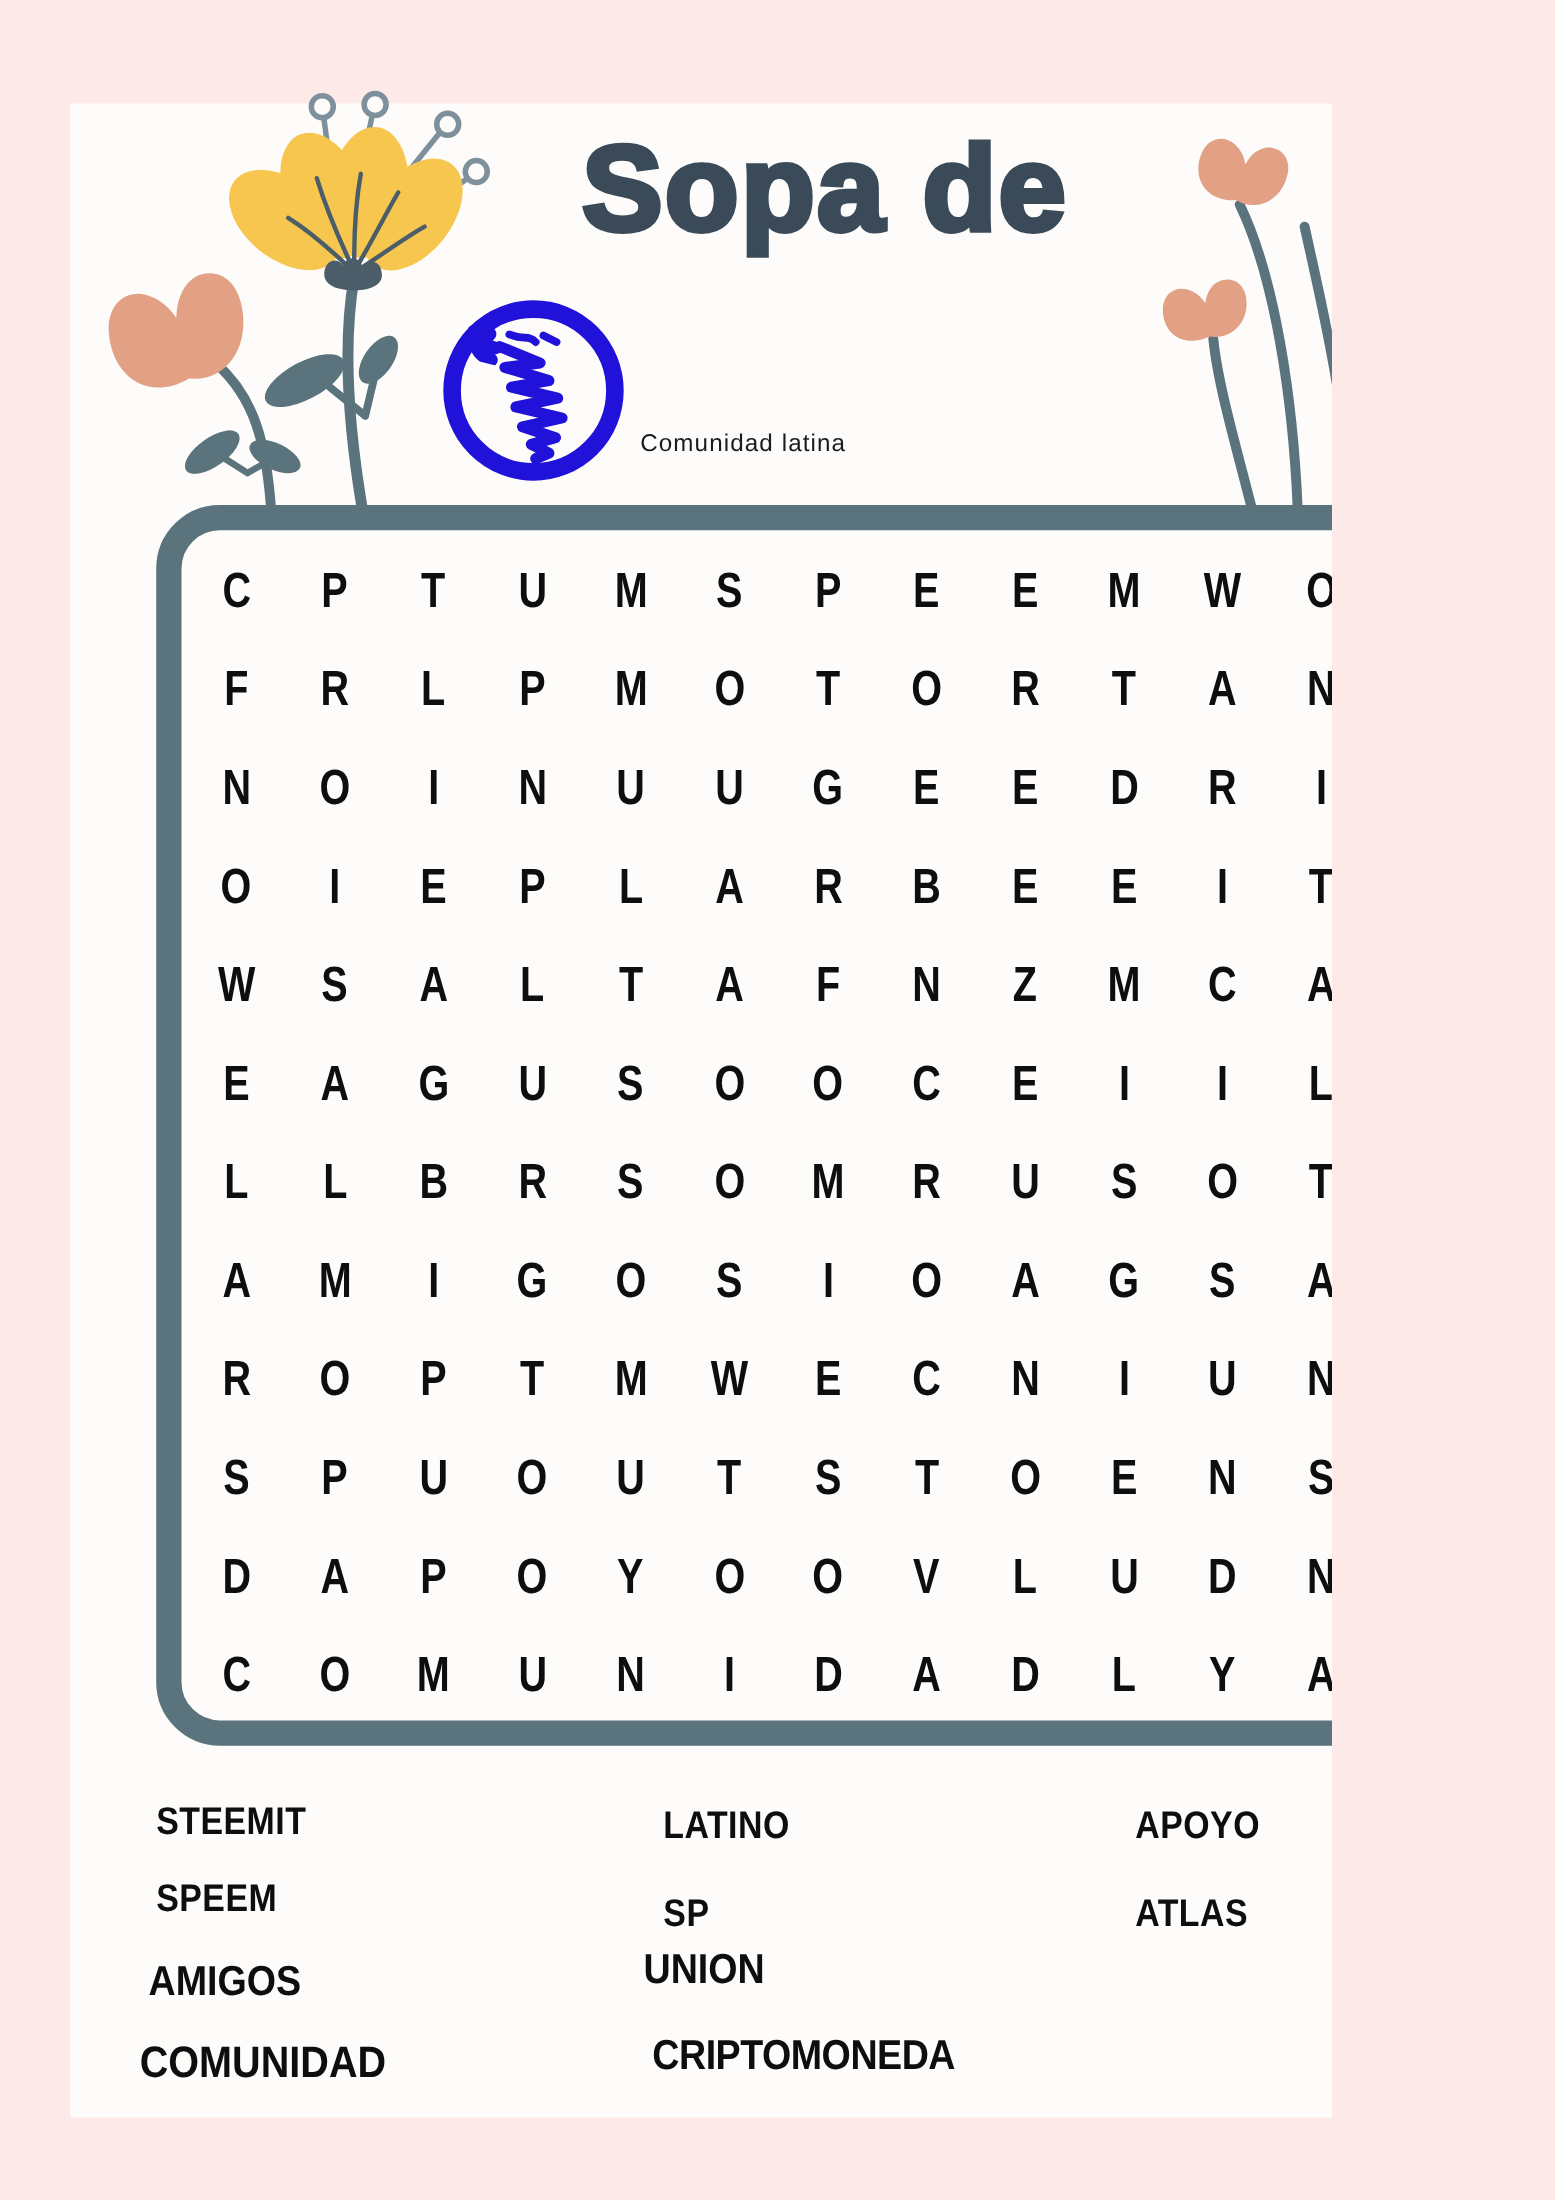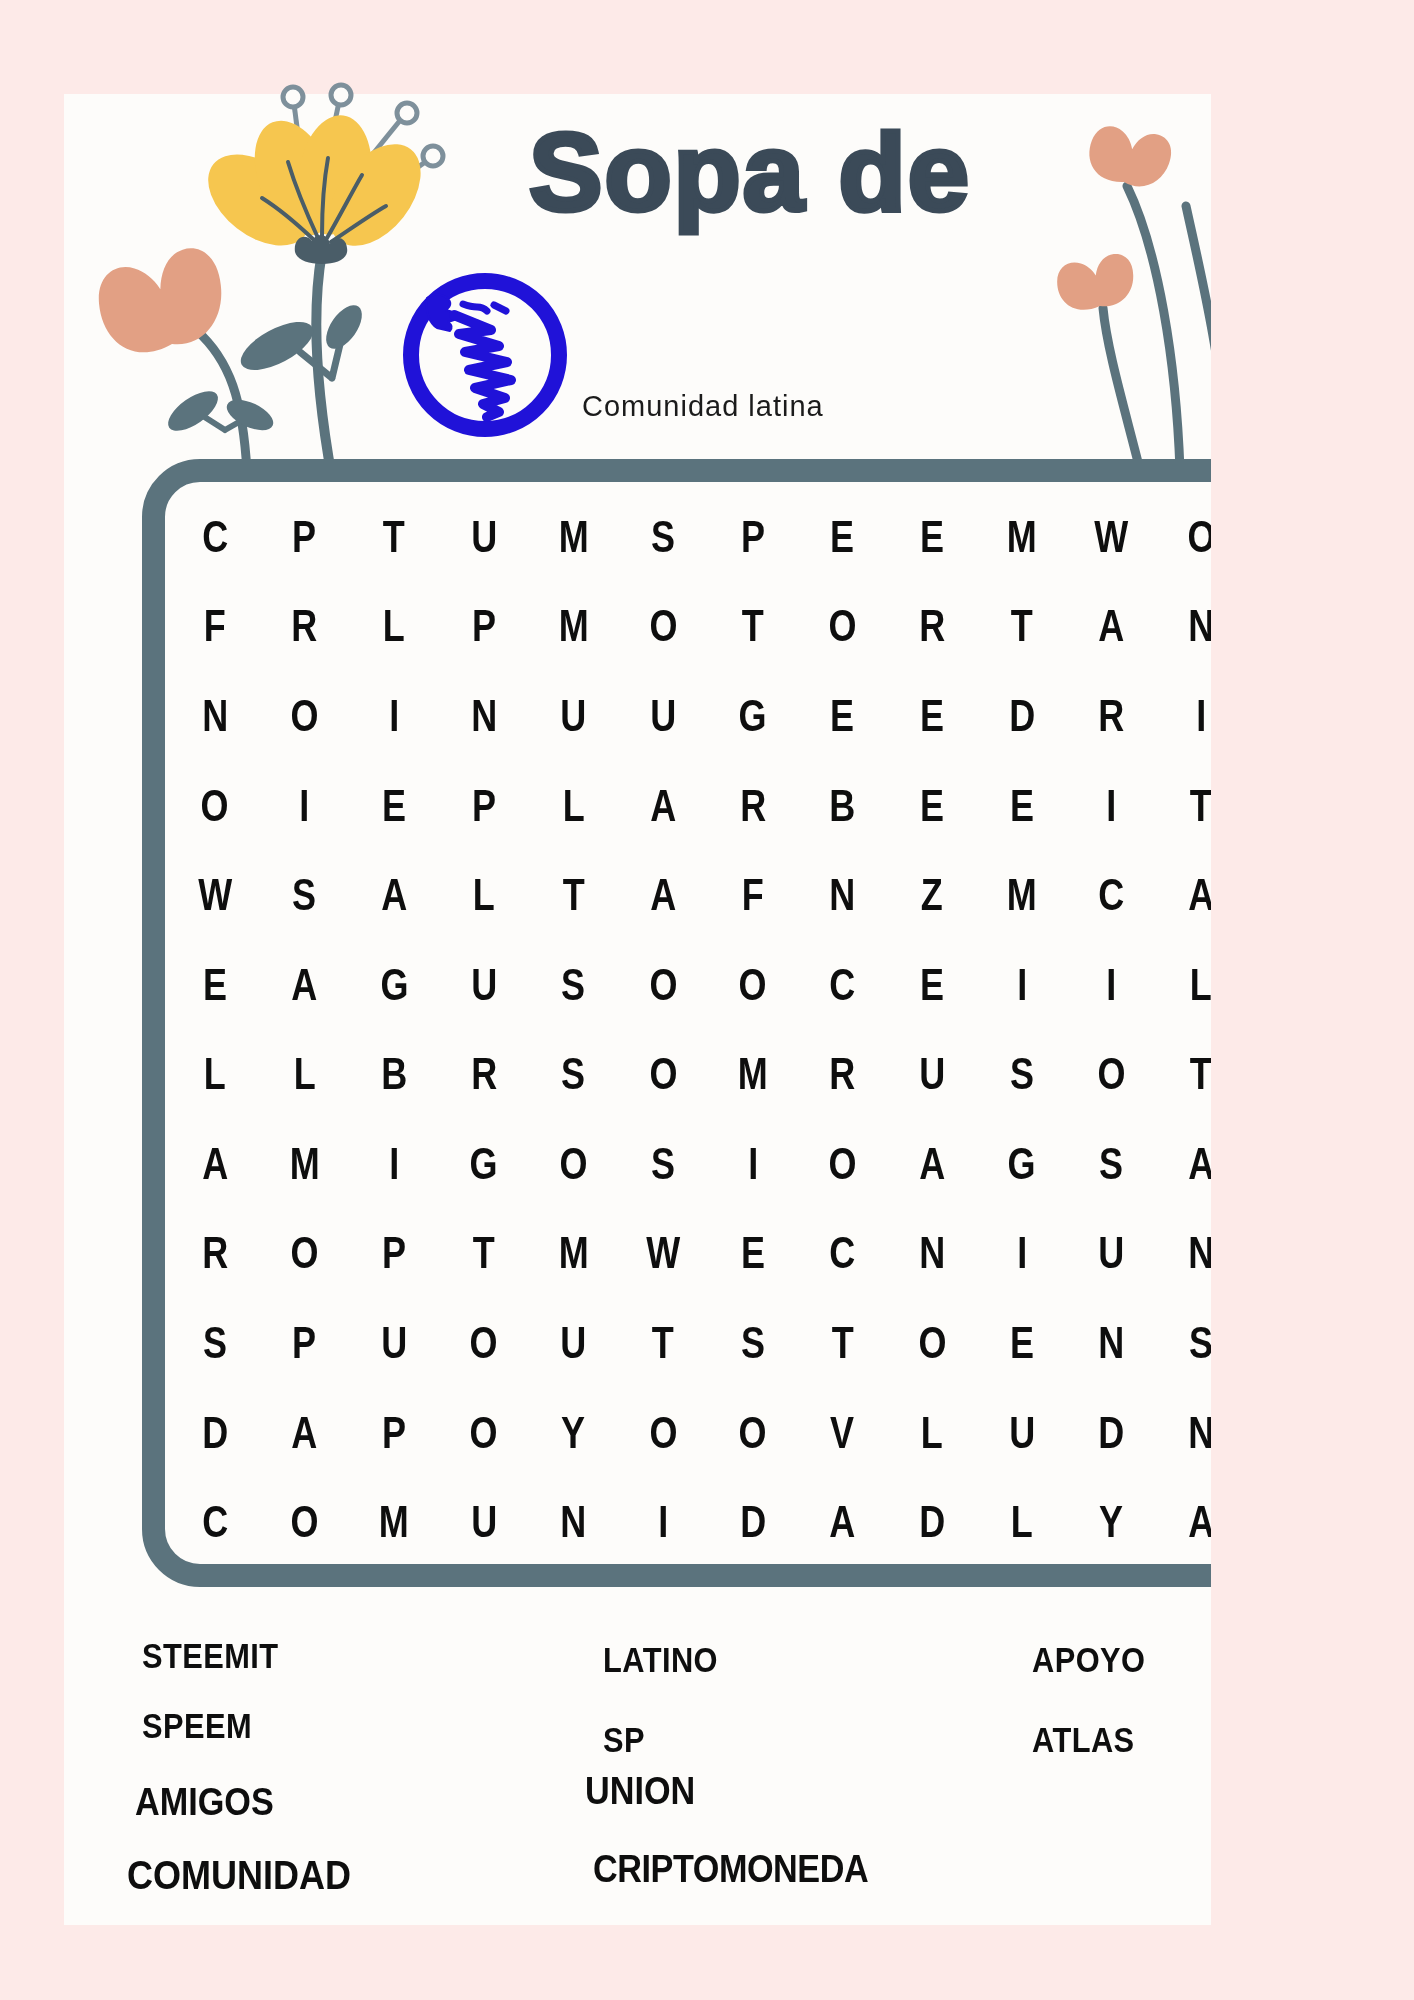--- a/index.html
+++ b/index.html
@@ -4,21 +4,21 @@
 <style>
   html,body{margin:0;padding:0;}
   body{font-family:"Liberation Sans",sans-serif;background:#fdeae8;}
   #page{position:relative;width:1211px;height:2000px;background:#fdeae8;overflow:hidden;}
   #card{position:absolute;left:64px;top:94px;width:1291px;height:1831px;background:#fdfcfa;}
   #decor{position:absolute;left:0;top:0;width:1414px;height:2000px;pointer-events:none;}
   #title{position:absolute;left:420px;top:118px;width:660px;text-align:center;
          font-size:110px;font-weight:bold;line-height:107px;color:#3b4a58;
          -webkit-text-stroke:5px #3b4a58;letter-spacing:2px;}
   #logo{position:absolute;left:399px;top:270px;width:172px;height:172px;}
-  #subtitle{position:absolute;left:582px;top:390px;font-size:29px;font-weight:400;
+  #subtitle{position:absolute;left:582px;top:390px;font-size:22px;font-weight:400;
             color:#1b1b1b;letter-spacing:1px;}
   #gridframe{position:absolute;left:142px;top:459px;width:1130px;height:1128px;
              box-sizing:border-box;border:23px solid #5b737d;border-radius:58px;
              background:#fdfcfa;}
   #letters{position:absolute;left:170px;top:492px;width:1076px;height:1075px;
            display:grid;grid-template-columns:repeat(12,1fr);grid-template-rows:repeat(12,1fr);}
   .cell{display:flex;align-items:center;justify-content:center;}
   .cell span{display:inline-block;font-size:45px;font-weight:bold;color:#0e0e0e;
              transform:scaleX(0.8);}
   .word{position:absolute;color:#0e0e0e;font-weight:bold;line-height:1;white-space:nowrap;}

